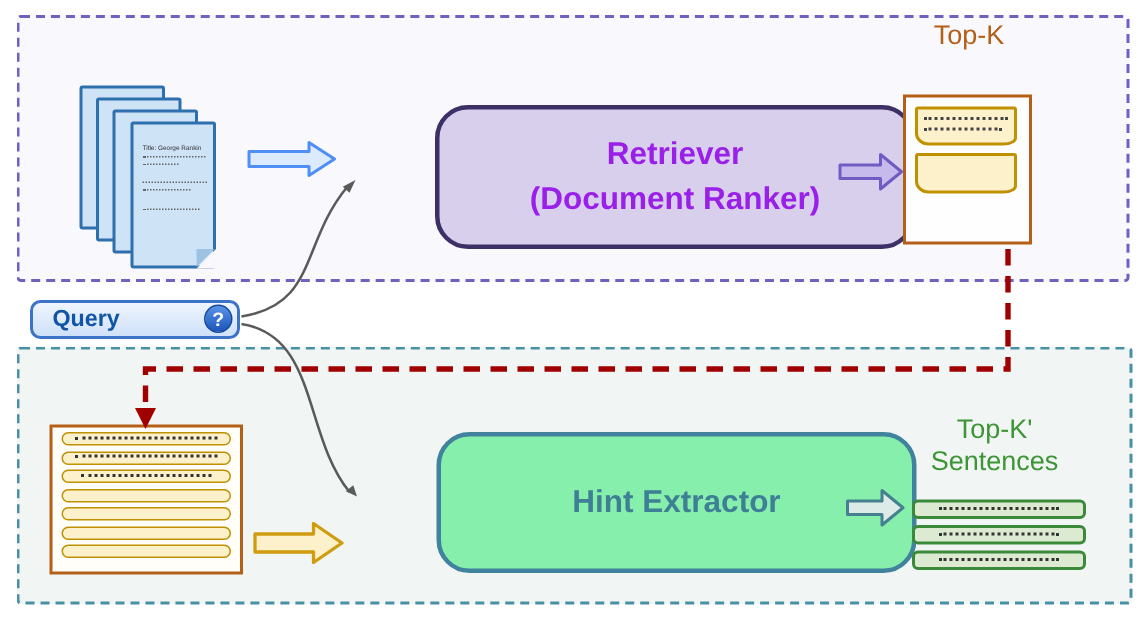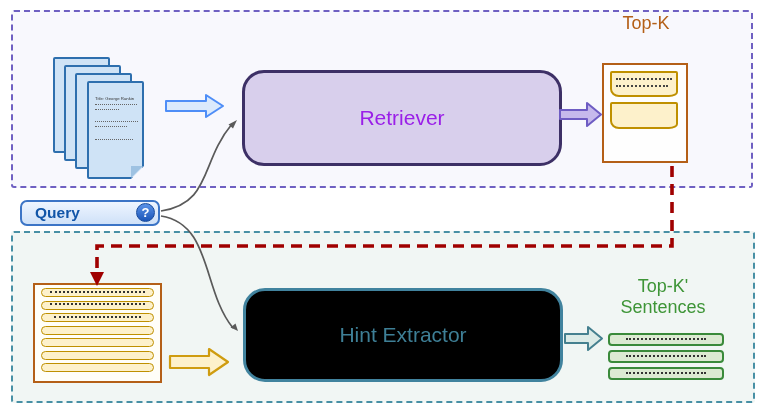--- a/index.html
+++ b/index.html
@@ -24,24 +24,24 @@
   .fold .cut  { position:absolute; right:0; bottom:0; width:0; height:0;
                 border-style:solid; border-width:0 0 13px 13px;
                 border-color:transparent transparent #f8f8fd transparent; }
   .fold .flap { position:absolute; left:0; top:0; width:0; height:0;
                 border-style:solid; border-width:12px 12px 0 0;
                 border-color:#9ec2e2 transparent transparent transparent; }
 
   
   .procbox { position:absolute; box-sizing:border-box; display:flex; flex-direction:column;
              align-items:center; justify-content:center; text-align:center;
-             font-weight:normal; font-size:21px; line-height:30px; border-radius:22px; }
+             font-weight:bold; font-size:21px; line-height:30px; border-radius:22px;margin-left:48px; }
   #retriever { left:242px; top:70px;  width:320px; height:96px; background:#d8cfec;
                border:3px solid #3d3066; color:#9a1fe8; }
-  #hintbox   { left:243px; top:288px; width:320px; height:94px; background:#000000;
+  #hintbox   { left:243px; top:288px; width:320px; height:94px; background:#86efac;
                border:3px solid #41839e; color:#3e7f96; }
 
   
   .flowlabel { position:absolute; text-align:center; font-size:18px; line-height:21px; }
   #topk-doc-label  { left:590px; top:13px;  width:112px; color:#b45f17; }
   #topk-sent-label { left:598px; top:276px; width:130px; color:#3e9537; }
   #topk-doc-box { position:absolute; left:602px; top:63px; width:86px; height:100px;
                   border:2px solid #b45f17; background:#fefefe; box-sizing:border-box; }
   .ydoc { position:absolute; left:6px; width:68px; background:#fdf1cb; border:2px solid #bf9000;
           box-sizing:border-box; border-radius:2px 2px 9px 9px / 2px 2px 5px 8px; }
@@ -97,20 +97,21 @@
     <div class="tline" style="margin-top:4px; width:32px;"></div>
     <div class="tline" style="margin-top:12px; width:38px;"></div>
     <div class="fold">
       <div class="cut"></div>
         <div class="flap"></div>
     </div>
   </div>
 
   <div id="retriever" class="procbox">
     <span>Retriever</span>
+    <span>(Document Ranker)</span>
   </div>
 
   <div id="topk-doc-label" class="flowlabel">
     <span>Top-K</span><br>
   </div>
   <div id="topk-doc-box">
     <div class="ydoc" id="ydoc1">
       <div class="dotline" style="width:56px;"></div>
       <div class="dotline" style="width:52px;"></div>
     </div>

